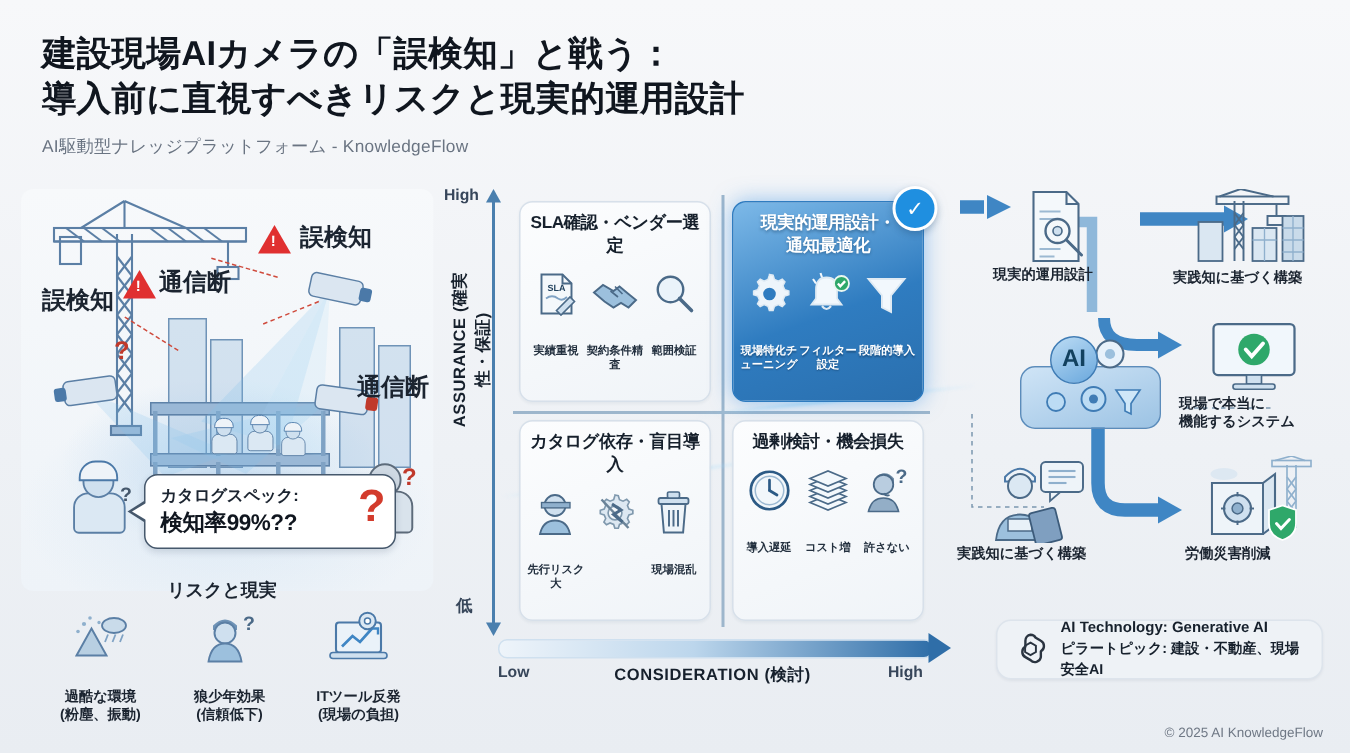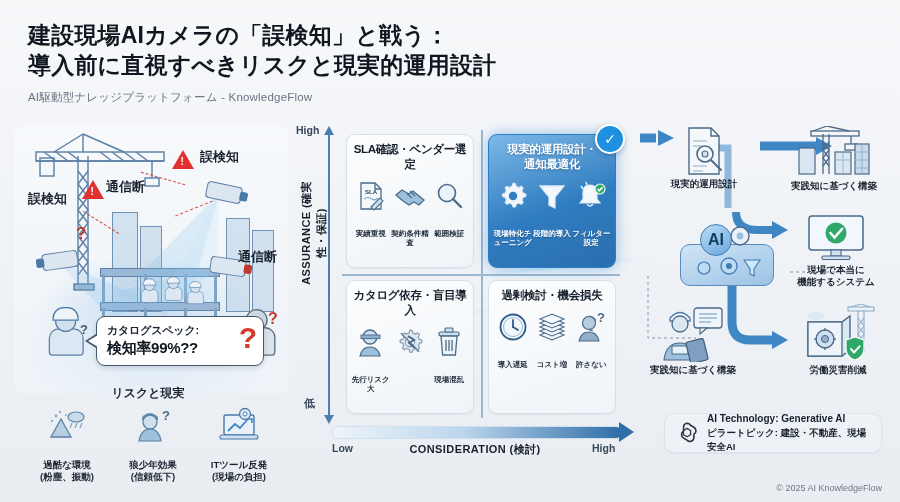--- a/index.html
+++ b/index.html
@@ -29,21 +29,21 @@
       radial-gradient(ellipse 190px 110px at 50% 80%, rgba(206,226,243,.55), rgba(206,226,243,0) 72%),
       linear-gradient(180deg,#f7f9fb 0%,#eef3f8 100%);
     border-radius:8px;
   }
   .bar{position:absolute;background:#7fa2c4;}
   .bldg{position:absolute;border:1.5px solid #6f93b7;background:rgba(170,200,226,.45);}
   .floorplate{position:absolute;background:#9ab8d6;border:1px solid #5e82a8;}
   .cam{position:absolute;width:34px;height:15px;background:#dbe6f1;border:1.6px solid #5b7fa5;border-radius:4px;}
   .cam:after{content:"";position:absolute;right:-7px;top:2.5px;width:8px;height:9px;background:#4b79a8;border-radius:2px;}
   .cam.red:after{background:#c0392b;}
-  .lbl{position:absolute;font-size:13px;font-weight:bold;color:#1b2430;white-space:nowrap;text-align:center;}
+  .lbl{position:absolute;font-size:16px;font-weight:bold;color:#1b2430;white-space:nowrap;text-align:center;}
   .warn{position:absolute;width:0;height:0;border-left:11px solid transparent;border-right:11px solid transparent;border-bottom:19px solid #e03030;}
   .warn:after{content:"!";position:absolute;left:-2.5px;top:6px;font-size:10px;font-weight:bold;color:#fff;}
   .qmark{position:absolute;font-size:17px;font-weight:bold;color:#c0392b;}
   .person{position:absolute;width:26px;height:34px;}
   .person .head{position:absolute;left:5px;top:0;width:15px;height:15px;border-radius:50%;background:#cfe0ef;border:1.4px solid #5b7fa5;}
   .person .body{position:absolute;left:0;top:14px;width:26px;height:20px;border-radius:8px 8px 3px 3px;background:#dbe8f3;border:1.4px solid #5b7fa5;}
   .helmet{position:absolute;left:3px;top:-3px;width:19px;height:9px;border-radius:9px 9px 0 0;background:#eef3f8;border:1.4px solid #4b79a8;}
   .redarrow{position:absolute;height:0;border-top:1.6px dashed #cf4a3c;}
 
   
@@ -106,21 +106,21 @@
   .quad.q2 .q-lab{color:#ffffff;text-shadow:0 1px 1px rgba(10,40,70,.45);}
   .check-badge{position:absolute;right:-10px;top:-11px;width:26px;height:26px;border-radius:50%;
     background:#1f8fe0;border:2.5px solid #fff;box-shadow:0 2px 5px rgba(20,60,100,.3);
     display:flex;align-items:center;justify-content:center;color:#fff;font-size:14px;font-weight:bold;}
 
   
   .streak{position:absolute;height:2px;border-radius:2px;background:linear-gradient(90deg,rgba(125,200,245,0),rgba(165,220,250,.85),rgba(125,200,245,0));filter:blur(1px);}
 
   
   .right{position:absolute;left:640px;top:126px;width:252px;height:272px;}
-  .node{position:absolute;text-align:center;}
+  .node{position:absolute;text-align:left;}
   .node-ico{display:flex;align-items:center;justify-content:center;}
   .node-lab{font-size:9.5px;font-weight:bold;color:#1b2430;line-height:1.3;margin-top:2px;white-space:nowrap;}
 
   .hub{position:absolute;left:40px;top:96px;width:92px;height:62px;}
   .hub-base{position:absolute;left:0;top:22px;width:92px;height:40px;border-radius:10px;
     background:linear-gradient(160deg,#cfe4f6,#9cc3e4);border:1.4px solid #5b8cbb;}
   .hub-chip{position:absolute;left:20px;top:2px;width:30px;height:30px;border-radius:50%;
     background:linear-gradient(150deg,#bcdcf4,#6aa8dd);border:1.8px solid #3f7cb5;
     display:flex;align-items:center;justify-content:center;font-size:16px;font-weight:bold;color:#12415f;}
 
@@ -387,40 +387,40 @@
             <div class="q-ico">
               <svg width="30" height="30" viewBox="0 0 30 30">
                 <path d="M15 2 l2.4 .5 .9 2.8 2.6 1.1 2.6-1.3 1.8 1.8 -1.3 2.6 1.1 2.6 2.8 .9 0 2.5 -2.8 .9 -1.1 2.6 1.3 2.6 -1.8 1.8 -2.6-1.3 -2.6 1.1 -.9 2.8 -2.5 0 -.9-2.8 -2.6-1.1 -2.6 1.3 -1.8-1.8 1.3-2.6 -1.1-2.6 -2.8-.9 0-2.5 2.8-.9 1.1-2.6 -1.3-2.6 1.8-1.8 2.6 1.3 2.6-1.1 .9-2.8z" fill="#eef5fb" stroke="#dfeaf3" stroke-width="1"></path>
                 <circle cx="15" cy="15" r="5.2" fill="#2f7cc0" stroke="#eef5fb" stroke-width="2"></circle>
               </svg>
             </div>
             <div class="q-lab">現場特化チューニング</div>
           </div>
           <div class="q-cell">
             <div class="q-ico">
-              <svg width="28" height="30" viewBox="0 0 28 30">
-                <path d="M2 5 h24 l-9 11 v11 l-6 -3 v-8 z" fill="#f2f8fd" stroke="#dfeaf3" stroke-width="1.3"></path>
-              </svg>
-            </div>
-            <div class="q-lab">段階的導入</div>
-          </div>
-          <div class="q-cell">
-            <div class="q-ico">
               <svg width="30" height="30" viewBox="0 0 30 30">
                 <path d="M14 4 q7 0 7 8 v6 l3 4 h-20 l3 -4 v-6 q0 -8 7 -8z" fill="#f2f8fd" stroke="#dfeaf3" stroke-width="1.2"></path>
                 <path d="M11 23 q3 4 6 0" fill="none" stroke="#dfeaf3" stroke-width="1.4"></path>
                 <g stroke="#f2f8fd" stroke-width="1.4">
                     <line x1="5" y1="5" x2="7" y2="8"></line>
                     <line x1="10" y1="1" x2="11" y2="4"></line>
                   </g>
                 <circle cx="24" cy="8" r="5" fill="#2fa86a" stroke="#eaf7f0" stroke-width="1.2"></circle>
                 <path d="M21.6 8 l1.6 1.8 l3.2-3.4" stroke="#fff" stroke-width="1.6" fill="none"></path>
               </svg>
             </div>
             <div class="q-lab">フィルター設定</div>
+          </div>
+          <div class="q-cell">
+            <div class="q-ico">
+              <svg width="28" height="30" viewBox="0 0 28 30">
+                <path d="M2 5 h24 l-9 11 v11 l-6 -3 v-8 z" fill="#f2f8fd" stroke="#dfeaf3" stroke-width="1.3"></path>
+              </svg>
+            </div>
+            <div class="q-lab">段階的導入</div>
           </div>
         </div>
       </div>
 
       <div class="quad q3">
         <div class="q-title">カタログ依存・盲目導入</div>
         <div class="q-icons">
           <div class="q-cell">
             <div class="q-ico">
               <svg width="30" height="30" viewBox="0 0 30 30">

